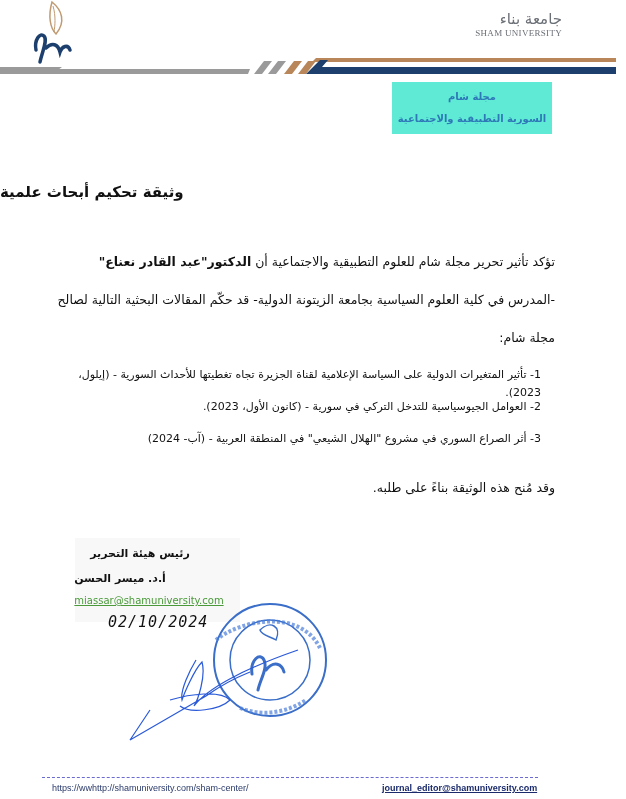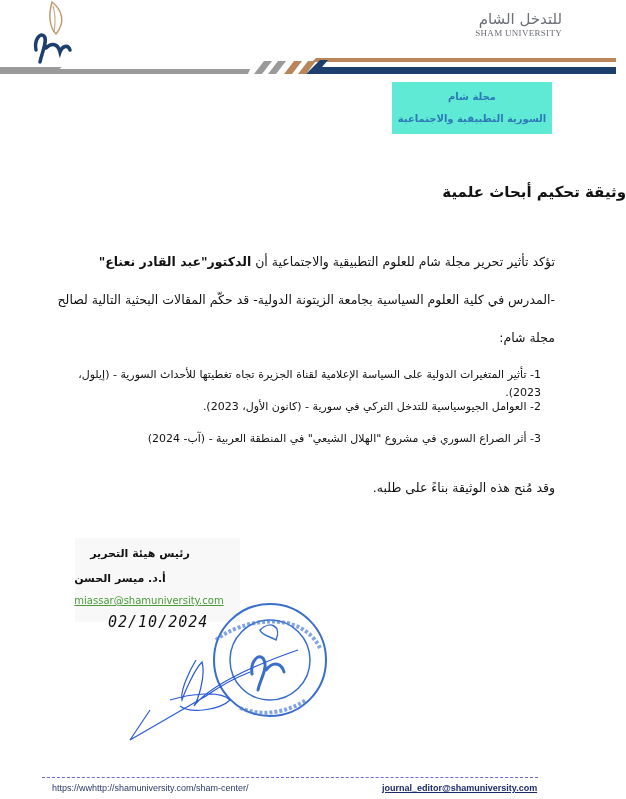--- a/index.html
+++ b/index.html
@@ -10,21 +10,21 @@
   .logo { position: absolute; left: 22px; top: 0; width: 60px; height: 70px; }
   .uni-name { position: absolute; right: 64px; top: 10px; text-align: right; }
   .uni-ar { font-size: 15px; color: #6b6f76; letter-spacing: 2px; direction: rtl; font-family: "DejaVu Sans", sans-serif; line-height: 18px; }
   .uni-en { font-size: 9px; color: #6b6f76; font-family: "Liberation Serif", serif; letter-spacing: 0.3px; line-height: 11px; margin-left: 38px; }
   .stripes { position: absolute; left: 0; top: 55px; width: 626px; height: 22px; }
 
   .journal-box { position: absolute; left: 392px; top: 82px; width: 160px; height: 52px; background: #5eead4; text-align: center; direction: rtl; }
   .journal-line { font-size: 10px; color: #2e78b8; font-weight: bold; line-height: 22px; font-family: "DejaVu Sans", sans-serif; }
   .journal-line.first { margin-top: 4px; }
 
-  .doc-title { position: absolute; left: 0; width: 626px; top: 183px; text-align: right; font-size: 15px; font-weight: bold; direction: rtl; font-family: "DejaVu Sans", sans-serif; }
+  .doc-title { position: absolute; left: 0; width: 626px; top: 183px; text-align: left; font-size: 15px; font-weight: bold; direction: rtl; font-family: "DejaVu Sans", sans-serif; }
 
   .body-text { position: absolute; left: 45px; width: 510px; direction: rtl; text-align: right; font-size: 12.5px; line-height: 20px; font-family: "DejaVu Sans", sans-serif; }
   .p1 { top: 252px; }
   .p2 { top: 290px; }
   .p3 { top: 328px; }
   .list-item { position: absolute; left: 45px; width: 496px; direction: rtl; text-align: right; font-size: 11px; line-height: 18px; font-family: "DejaVu Sans", sans-serif; }
   .li1 { top: 366px; }
   .li2 { top: 398px; }
   .li3 { top: 430px; }
   .closing { position: absolute; left: 300px; width: 255px; top: 480px; direction: rtl; text-align: right; font-size: 12.5px; font-family: "DejaVu Sans", sans-serif; }
@@ -45,21 +45,21 @@
 <body>
 
 <div class="header">
   <svg class="logo" viewBox="0 0 60 70">
     <path d="M30 2 C40 10, 44 22, 34 34 C28 28, 26 16, 30 2 Z" fill="none" stroke="#c09a70" stroke-width="1.5"></path>
     <path d="M31 6 C34 16, 33 26, 32 32" fill="none" stroke="#c09a70" stroke-width="1"></path>
     <path d="M14 50 C12 40, 18 32, 22 36 C26 40, 20 52, 18 62 M24 48 C30 42, 36 44, 38 52 C40 46, 46 44, 48 50" fill="none" stroke="#1c3f6e" stroke-width="3.5" stroke-linecap="round"></path>
   </svg>
 
   <div class="uni-name">
-    <div class="uni-ar">للتدخل الشام</div>
+    <div class="uni-ar">جامعة بناء</div>
     <div class="uni-en">SHAM UNIVERSITY</div>
   </div>
 
   <svg class="stripes" viewBox="0 0 626 22">
     <polygon points="0,12 62,12 58,15 0,15" fill="#9a9a9a"></polygon>
     <polygon points="60,14 250,14 248,19 0,19 0,15" fill="#9a9a9a"></polygon>
     <polygon points="254,19 262,19 272,6 264,6" fill="#9a9a9a"></polygon>
     <polygon points="268,19 276,19 286,6 278,6" fill="#9a9a9a"></polygon>
     <polygon points="284,19 292,19 302,6 294,6" fill="#b88658"></polygon>
     <polygon points="298,19 306,19 316,6 308,6" fill="#b88658"></polygon>

